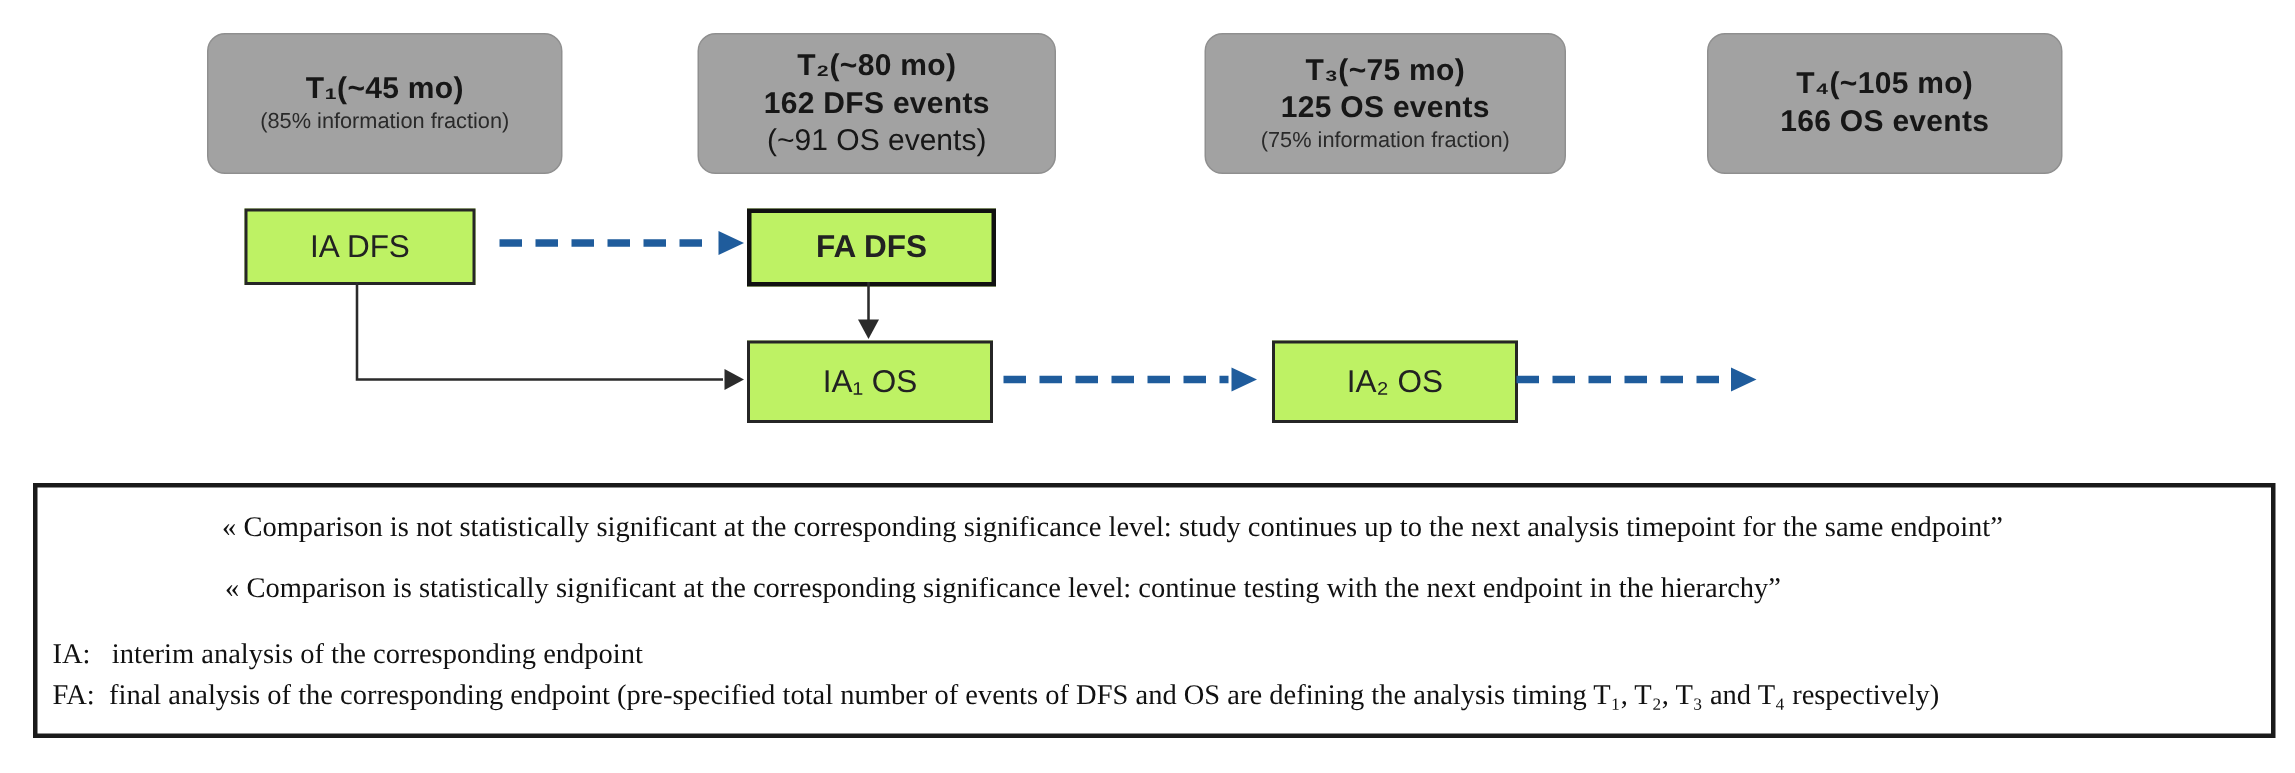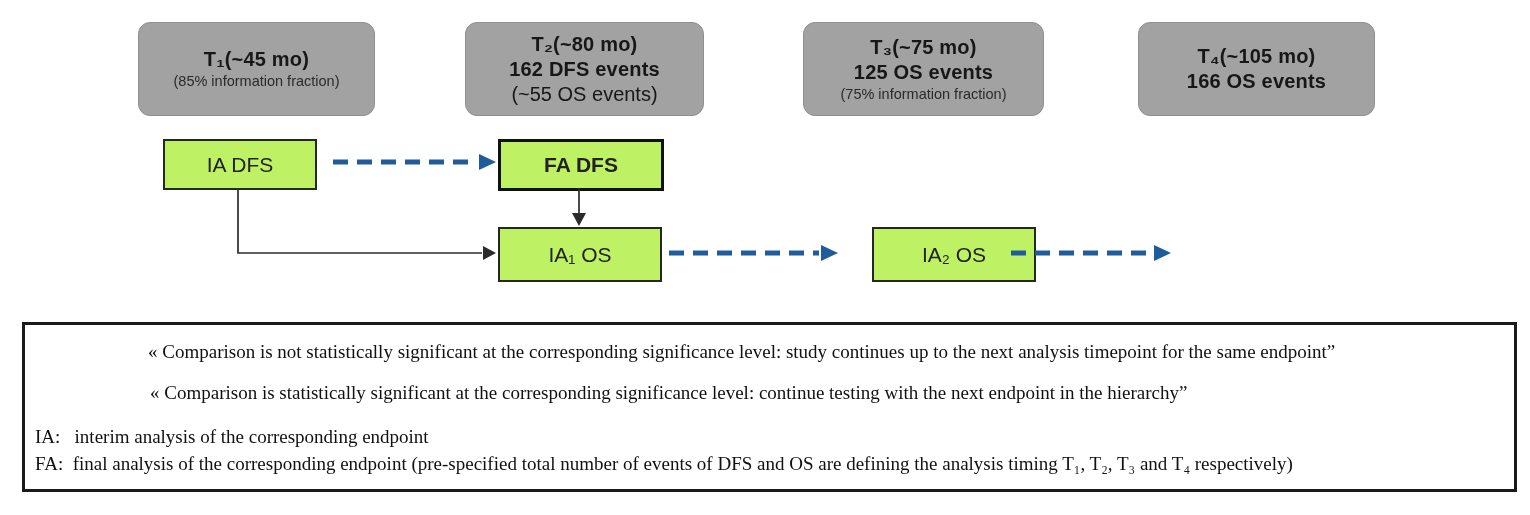--- a/index.html
+++ b/index.html
@@ -49,41 +49,41 @@
 <div class="canvas">
 
   <div class="tp" style="left:138px;width:235px">
     <div class="tp-line">T₁(~45 mo)</div>
     <div class="tp-fine">(85% information fraction)</div>
   </div>
 
   <div class="tp" style="left:465px;width:237px">
     <div class="tp-line">T₂(~80 mo)</div>
     <div class="tp-line">162 DFS events</div>
-    <div class="tp-big3">(~55 OS events)</div>
+    <div class="tp-big3">(~91 OS events)</div>
   </div>
 
   <div class="tp" style="left:803px;width:239px">
     <div class="tp-line">T₃(~75 mo)</div>
     <div class="tp-line">125 OS events</div>
     <div class="tp-fine">(75% information fraction)</div>
   </div>
 
   <div class="tp" style="left:1138px;width:235px">
     <div class="tp-line">T₄(~105 mo)</div>
     <div class="tp-line">166 OS events</div>
   </div>
 
   <div class="node" style="left:163px;top:139px;width:150px;height:47px">IA DFS</div>
 
   <div class="node em" style="left:498px;top:139px;width:160px;height:46px">FA DFS</div>
 
   <div class="node" style="left:498px;top:227px;width:160px;height:51px">IA₁ OS</div>
 
-  <div class="node" style="left:872px;top:227px;width:160px;height:51px">IA₂ OS</div>
+  <div class="node" style="left:848px;top:227px;width:160px;height:51px">IA₂ OS</div>
 
 
   <svg class="overlay" width="1530" height="515">
 
     <g>
       <line class="dash" x1="333" y1="162" x2="477" y2="162"></line>
       <polygon class="dash-head" points="496,162 479,154 479,170"></polygon>
     </g>
 
     <g>

